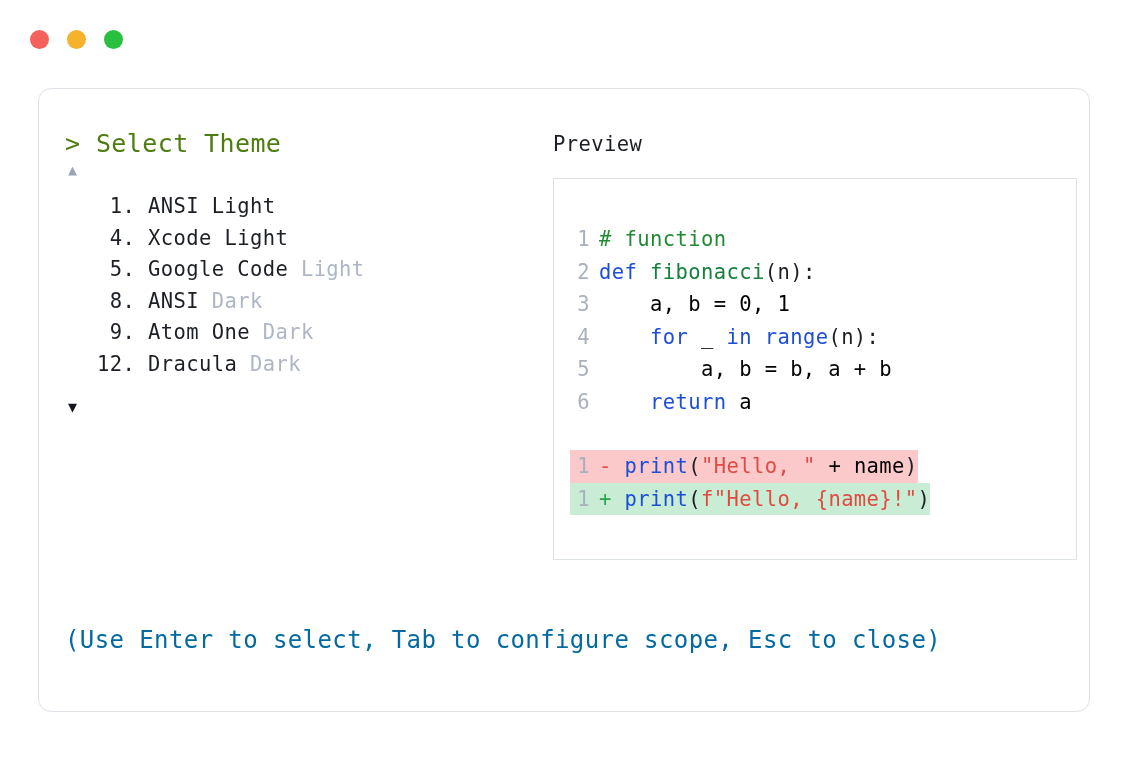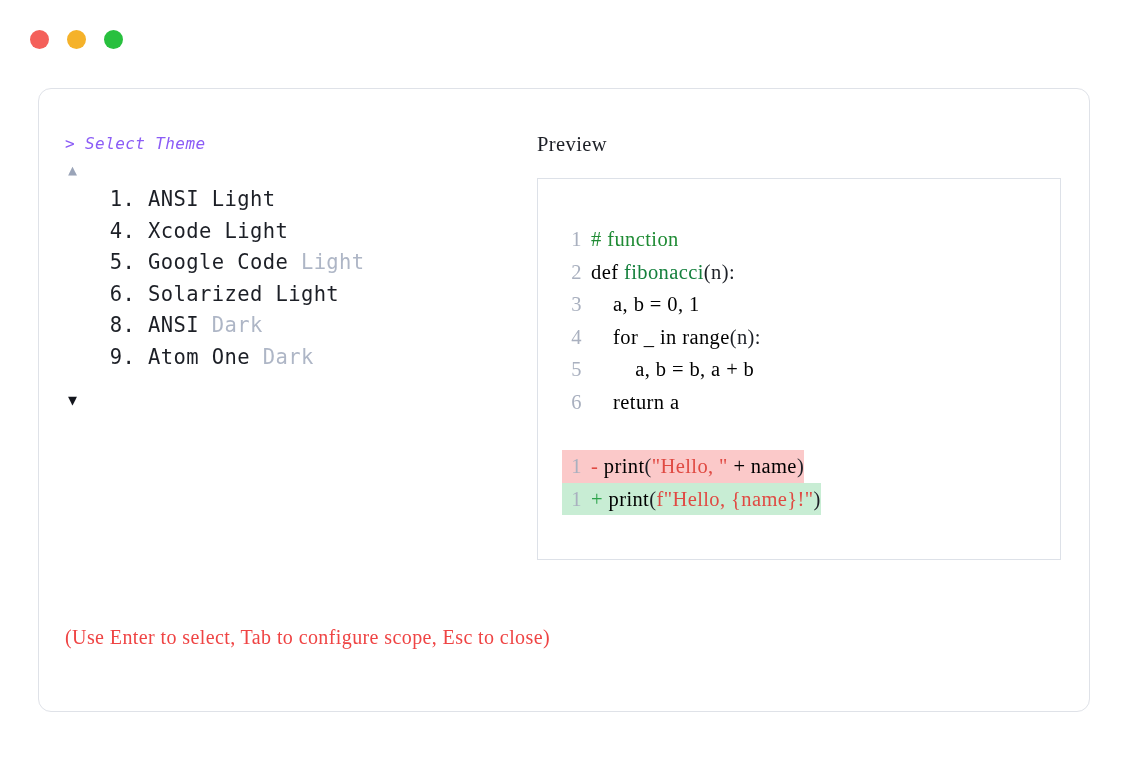--- a/index.html
+++ b/index.html
@@ -52,39 +52,38 @@
 
   
   .left-col {
     position: absolute;
     left: 26px;
     top: 40px;
     width: 470px;
   }
 
   .prompt-line {
-    font-size: 16px;
-    color: #8b5cf6;
+    font-size: 25px;
+    color: #4d7c0f;
     letter-spacing: 0.4px;
     white-space: pre;
     line-height: 30px;
-    font-style: italic;
   }
 
   .scroll-arrow {
     font-size: 15px;
     line-height: 22px;
     padding-left: 3px;
     height: 22px;
   }
   .scroll-arrow.up   { color: #9aa4b8; }
   .scroll-arrow.down { color: #13151c; }
 
   .theme-list {
-    margin-top: 3px;
+    margin-top: 10px;
     list-style: none;
     padding: 0;
   }
   .theme-item {
     position: relative;
     height: 31.5px;
     line-height: 31.5px;
     font-size: 20.5px;
     letter-spacing: 0.4px;
     white-space: pre;
@@ -109,69 +108,67 @@
   .theme-item.selected .idx,
   .theme-item.selected .theme-name,
   .theme-item.selected .variant { color: #3aa655; }
 
   .spacer-down { margin-top: 4px; }
 
   .hint {
     position: absolute;
     left: 26px;
     top: 537px;
-    font-size: 20px;
-    letter-spacing: 0.4px;
-    color: #ef4444;
-    white-space: pre;
-    font-family: Liberation Serif, serif;
+    font-size: 24px;
+    letter-spacing: 0.4px;
+    color: #0369a1;
+    white-space: pre;
   }
 
   
   .right-col {
     position: absolute;
-    left: 498px;
+    left: 514px;
     top: 40px;
     width: 530px;
-    font-family: Liberation Serif, serif;
   }
   .preview-title {
     font-size: 20.5px;
     color: #1c1f26;
     letter-spacing: 0.4px;
     line-height: 30px;
     white-space: pre;
   }
   .preview-box {
     margin-top: 19px;
     box-sizing: border-box;
     width: 524px;
     height: 382px;
     border: 1.5px solid #dde1e8;
     background: #ffffff;
-    padding: 44px 0 0 16px;
+    padding: 44px 0 0 8px;
     overflow: hidden;
   }
   .code {
     font-size: 20.5px;
     line-height: 32.5px;
     letter-spacing: 0.4px;
     white-space: pre;
     padding-left: 8px;
   }
   .code-row { white-space: pre; }
   .ln {
     color: #a9b0bf;
     display: inline-block;
     width: 20px;
     text-align: right;
     margin-right: 9px;
   }
   .tok-com  { color: #1f8b34; }
-  .tok-kw   { color: #000000; margin-top: 6px; }
+  .tok-kw   { color: #1d4ed8; margin-top: 6px; }
   .tok-fn   { color: #15803d; }
   .tok-str  { color: #e04a43; }
   .tok-pln  { color: #000000; }
   .tok-punc { color: #1c1f26; }
 
   .diff-block { margin-top: 32px; }
   .diff-row { white-space: pre; display: block; width: max-content; }
   .diff-row.del { background: #fbc9c9; }
   .diff-row.add { background: #c8edd4; }
   .sign-del { color: #e04a43; }
@@ -189,23 +186,23 @@
 <div class="card">
   <div class="card-inner">
 
     <div class="left-col">
       <div class="prompt-line">&gt; Select Theme</div>
       <div class="scroll-arrow up">▲</div>
       <ul class="theme-list" id="theme-list">
           <li class="theme-item"><span class="idx"> 1. </span><span class="theme-name">ANSI</span><span> </span><span class="variant">Light</span></li>
           <li class="theme-item"><span class="idx"> 4. </span><span class="theme-name">Xcode</span><span> </span><span class="variant">Light</span></li>
           <li class="theme-item"><span class="idx"> 5. </span><span class="theme-name">Google Code</span><span> </span><span class="variant dim">Light</span></li>
-          <li class="theme-item"><span class="idx"> 6. </span><span class="theme-name">Solarized</span><span> </span><span class="variant">Light</span></li>
           <li class="theme-item"><span class="idx"> 8. </span><span class="theme-name">ANSI</span><span> </span><span class="variant dim">Dark</span></li>
           <li class="theme-item"><span class="idx"> 9. </span><span class="theme-name">Atom One</span><span> </span><span class="variant dim">Dark</span></li>
+          <li class="theme-item"><span class="idx">12. </span><span class="theme-name">Dracula</span><span> </span><span class="variant dim">Dark</span></li>
         </ul>
       <div class="scroll-arrow down spacer-down">▼</div>
     </div>
 
     <div class="hint">(Use Enter to select, Tab to configure scope, Esc to close)</div>
 
     <div class="right-col">
       <div class="preview-title">Preview</div>
       <div class="preview-box">
         <div class="code" id="code-block"><div class="code-row"><span class="ln">1</span><span class="tok-com"># function</span></div><div class="code-row"><span class="ln">2</span><span class="tok-kw">def </span><span class="tok-fn">fibonacci</span><span class="tok-punc">(n):</span></div><div class="code-row"><span class="ln">3</span><span class="tok-pln">    a, b = 0, 1</span></div><div class="code-row"><span class="ln">4</span><span class="tok-pln">    </span><span class="tok-kw">for</span><span class="tok-pln"> _ </span><span class="tok-kw">in</span><span class="tok-pln"> </span><span class="tok-kw">range</span><span class="tok-punc">(n):</span></div><div class="code-row"><span class="ln">5</span><span class="tok-pln">        a, b = b, a + b</span></div><div class="code-row"><span class="ln">6</span><span class="tok-pln">    </span><span class="tok-kw">return</span><span class="tok-pln"> a</span></div></div>

